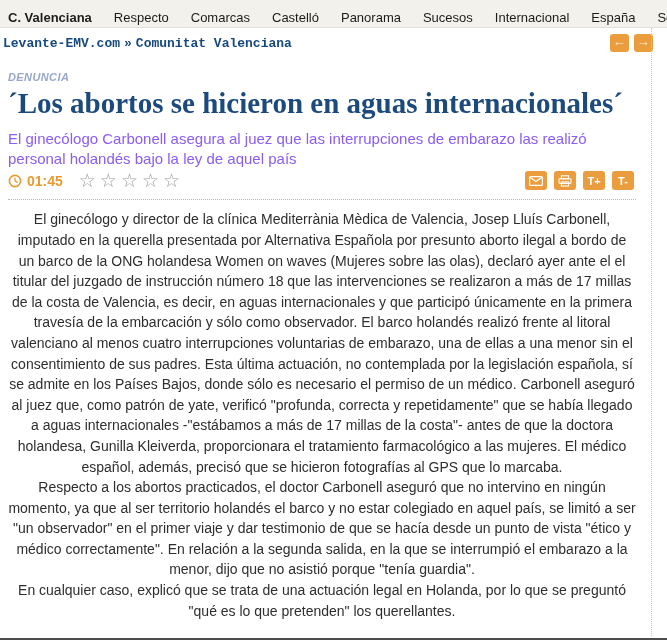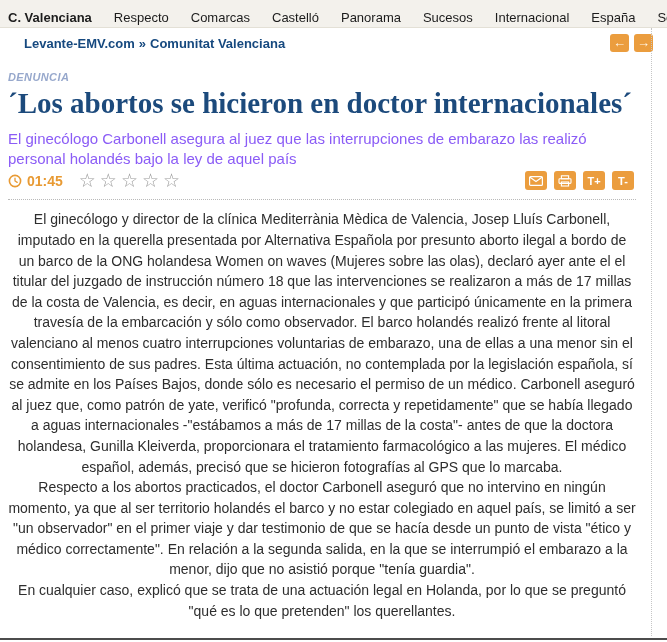--- a/index.html
+++ b/index.html
@@ -27,21 +27,22 @@
     color:#1c1c1c;
   }
   .nav-item { padding:0 11px; cursor:pointer;margin-top:8px; }
   .nav-item:first-child { padding-left:0; font-weight:bold; }
 
   
   .breadcrumb-row {
     height:30px;
     display:flex;
     align-items:center;
-    padding:0 14px 0 24px;
+    padding:0 14px 0 3px;
+    font-family:Liberation Mono, monospace;
   }
   .breadcrumb { font-size:13px; font-weight:bold; color:#16497f; }
   .breadcrumb .sep { padding:0 4px; }
   .pager { margin-left:auto; display:flex; gap:5px; }
   .pager-btn {
     width:19px; height:18px;
     background:#eb9d3e;
     border-radius:3px;
     color:#fff7ea;
     font-weight:bold;
@@ -161,21 +162,21 @@
     </div>
   </div>
 </div>
 
 <div class="vline"></div>
 
 <div class="content">
 
   <div class="kicker">DENUNCIA</div>
 
-  <h1 class="headline">´Los abortos se hicieron en doctor internacionales´</h1>
+  <h1 class="headline">´Los abortos se hicieron en aguas internacionales´</h1>
 
   <div class="subheadline">El ginecólogo Carbonell asegura al juez que las interrupciones de embarazo las realizó personal holandés bajo la ley de aquel país</div>
 
   <div class="meta-row">
     <svg class="clock-icon" viewBox="0 0 14 14">
       <circle cx="7" cy="7" r="5.6" fill="none" stroke="#e89a33" stroke-width="1.6"></circle>
       <path d="M7 4.2 V7 L9.2 8.4" fill="none" stroke="#e89a33" stroke-width="1.3" stroke-linecap="round"></path>
     </svg>
     <span class="time">01:45</span>
     <span class="stars">☆☆☆☆☆</span>

